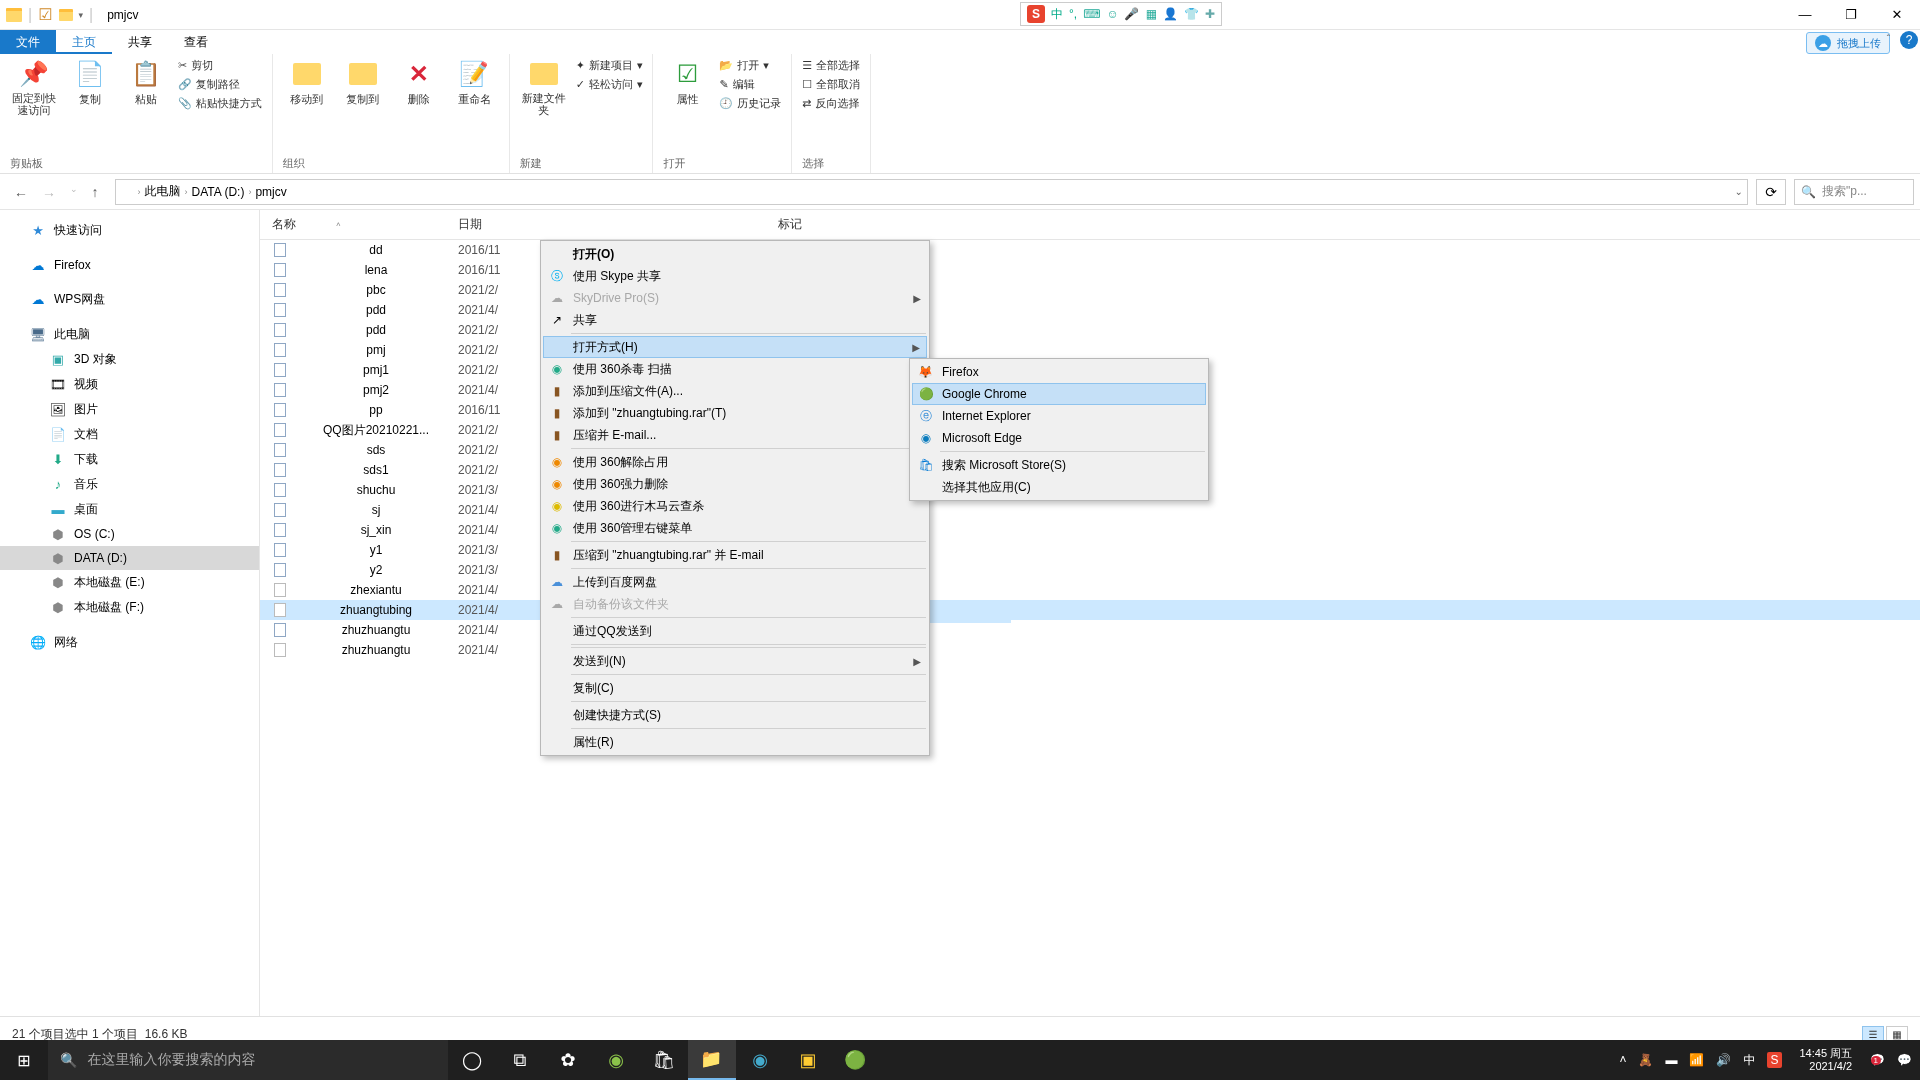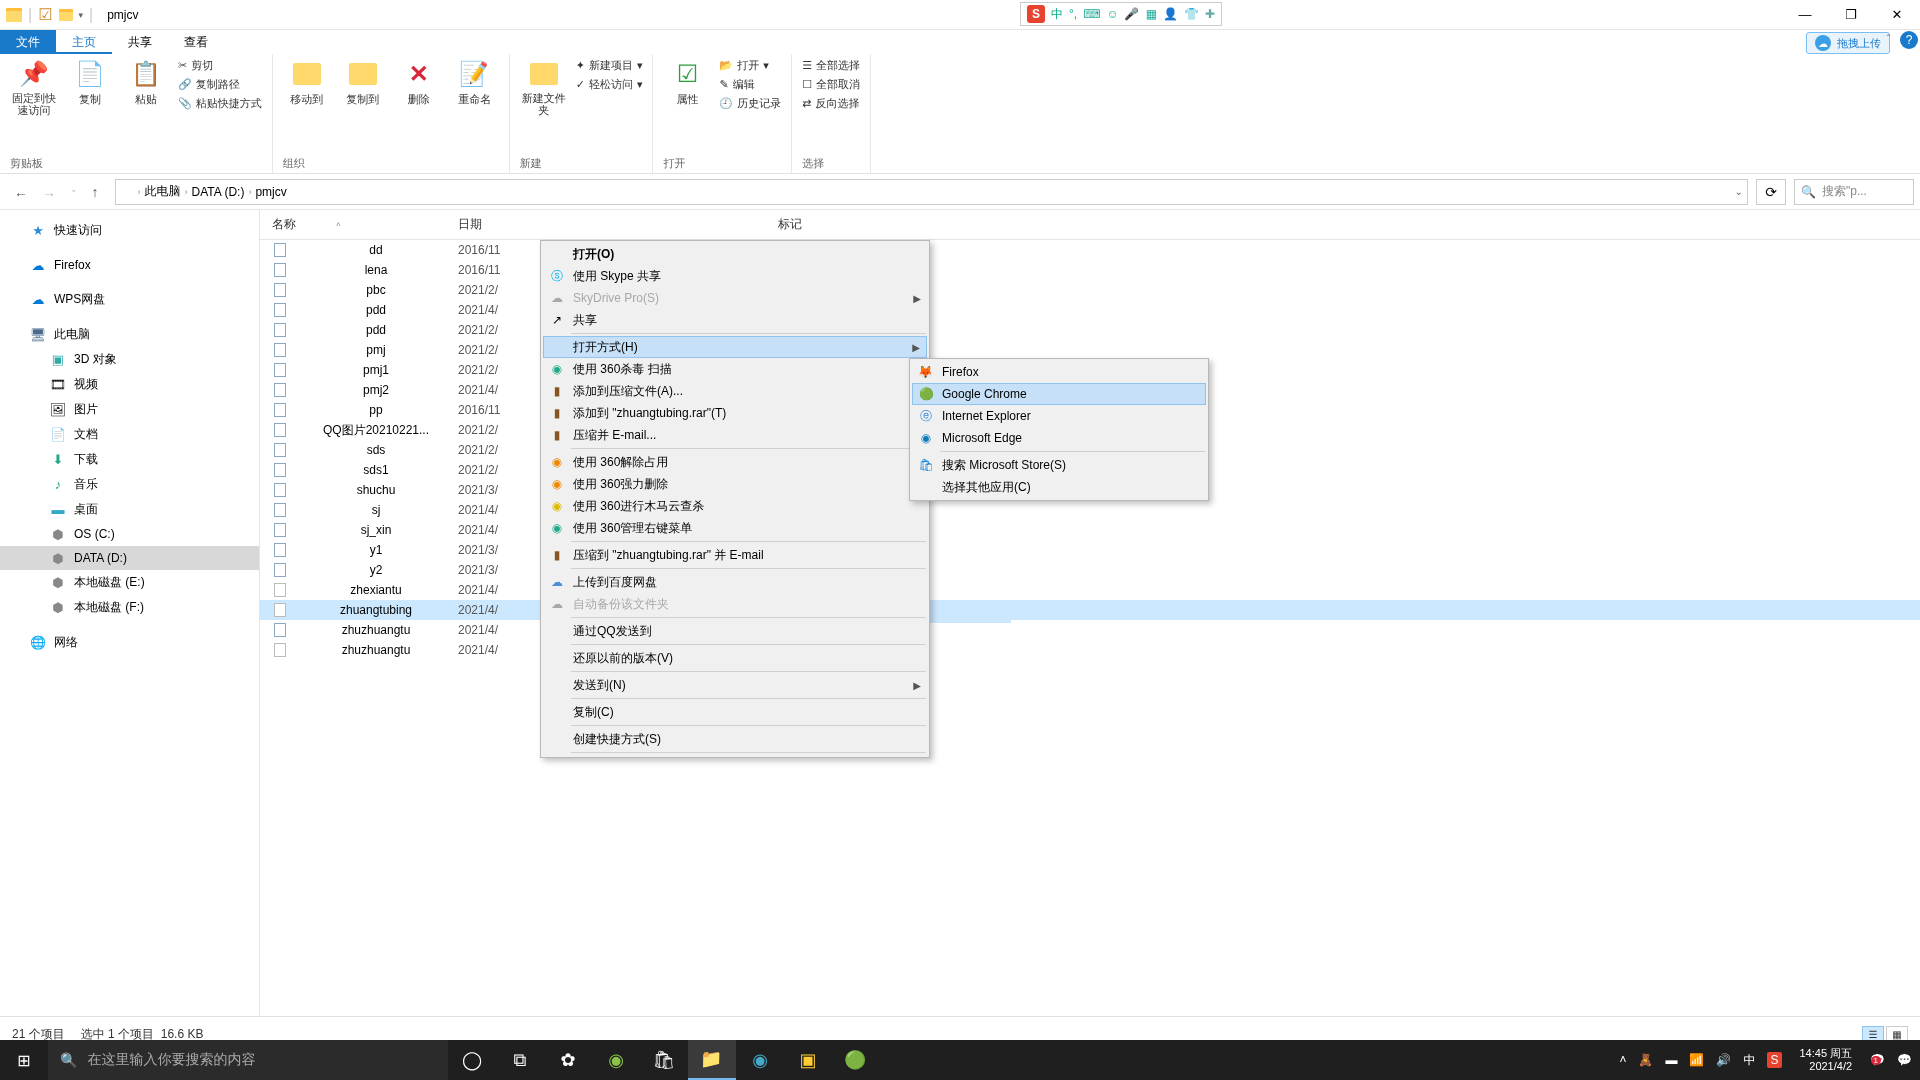--- a/index.html
+++ b/index.html
@@ -75,21 +75,21 @@
 
 .ctx { position: absolute; background: #f0f0f0; border: 1px solid #b8b8b8; box-shadow: 3px 3px 6px rgba(0,0,0,0.25); font-size: 12px; padding: 2px; }
 .ctx .row { height: 22px; display: flex; align-items: center; padding: 0 20px 0 30px; position: relative; white-space: nowrap; }
 .ctx .row.dis { color: #a8a8a8; }
 .ctx .row.hl { background: #c5e0f7; border: 1px solid #8fc3ed; padding-left: 29px; }
 .ctx .row .cico { position: absolute; left: 6px; width: 16px; height: 16px; display: flex; align-items: center; justify-content: center; font-size: 12px; }
 .ctx .row .arrow { position: absolute; right: 6px; font-size: 10px; color: #555; }
 .ctx .sep { height: 1px; background: #d0d0d0; margin: 2px 1px 2px 28px; }
 
 
-.status { height: 36px; border-top: 1px solid #e1e1e1; display: flex; align-items: center; font-size: 12px; padding: 0 12px; gap: 16px; color: #333; }
+.status { height: 36px; border-top: 1px solid #e1e1e1; display: flex; align-items: center; font-size: 12px; padding: 0 12px; color: #333; }
 .status .views { margin-left: auto; display: flex; gap: 2px; }
 .status .vbtn { width: 22px; height: 18px; border: 1px solid #ccc; display: flex; align-items: center; justify-content: center; font-size: 10px; }
 .status .vbtn.active { background: #cce8ff; border-color: #8fc3ed; }
 
 
 .taskbar { position: absolute; bottom: 0; left: 0; right: 0; height: 40px; background: #1f1f1f; display: flex; align-items: center; color: #fff; }
 .taskbar .start { width: 48px; height: 40px; display: flex; align-items: center; justify-content: center; font-size: 16px; }
 .taskbar .tsearch { width: 400px; height: 40px; background: #2b2b2b; display: flex; align-items: center; padding: 0 12px; gap: 10px; color: #aaa; font-size: 14px; }
 .taskbar .ticons { display: flex; height: 40px; }
 .taskbar .ticon { width: 48px; display: flex; align-items: center; justify-content: center; font-size: 18px; position: relative; }
@@ -592,37 +592,37 @@
     </div>
   <div class="row dis">
       <span class="cico">☁</span>
       <span>自动备份该文件夹</span>
     </div>
   <div class="sep"></div>
   <div class="row">
       <span>通过QQ发送到</span>
     </div>
   <div class="sep"></div>
-  <div class="row">
-      <span>还原以前的版本(V)</span>
-    </div>
   <div class="sep"></div>
   <div class="row">
       <span>发送到(N)</span>
       <span class="arrow">▶</span>
     </div>
   <div class="sep"></div>
   <div class="row">
       <span>复制(C)</span>
     </div>
   <div class="sep"></div>
   <div class="row">
       <span>创建快捷方式(S)</span>
     </div>
   <div class="sep"></div>
+  <div class="row">
+      <span>属性(R)</span>
+    </div>
 </div>
 
 <div class="ctx" style="left:909px;top:358px;width:300px">
   <div class="row">
       <span class="cico" style="color:#e66b1a">🦊</span>
       <span>Firefox</span>
     </div>
   <div class="row hl">
       <span class="cico">🟢</span>
       <span>Google Chrome</span>

